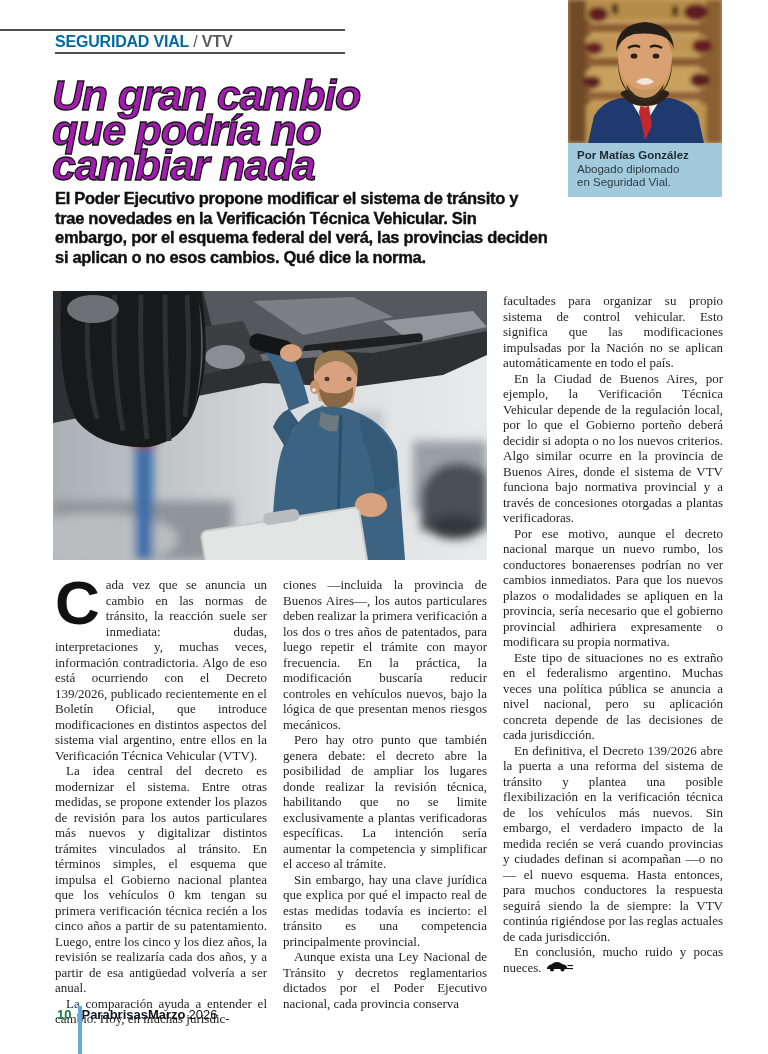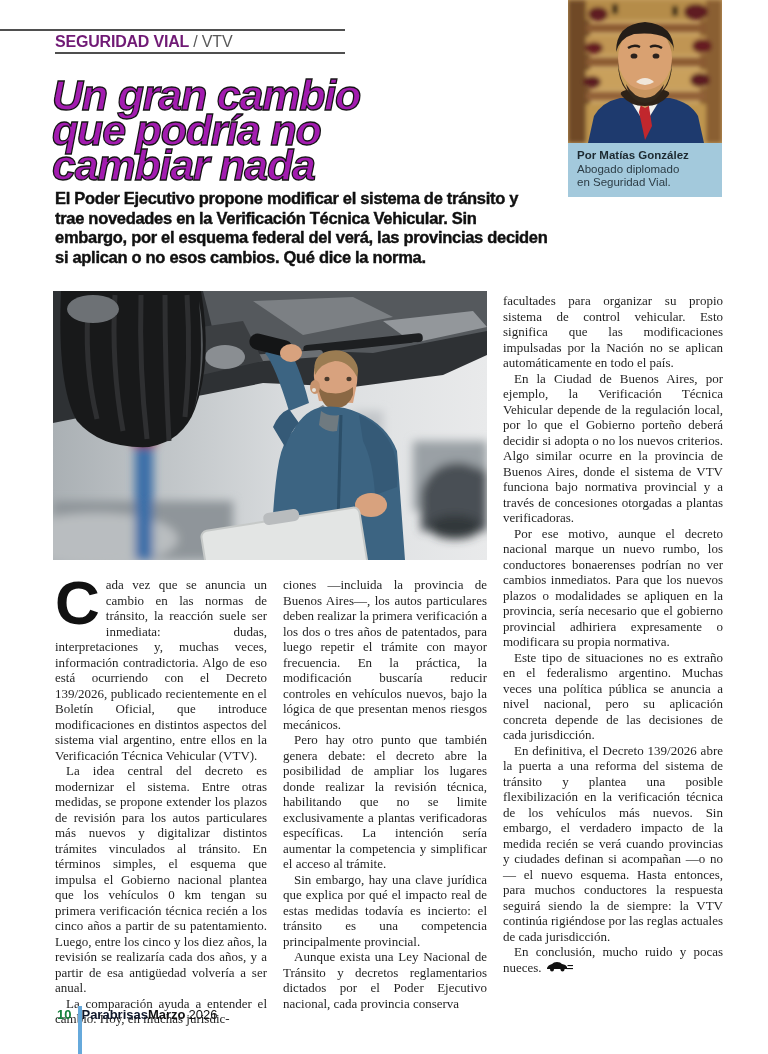--- a/index.html
+++ b/index.html
@@ -2,23 +2,23 @@
 <html><head>
 <meta charset="utf-8">
 <style>
   html,body{margin:0;padding:0;background:#ffffff;}
   .page{position:relative;width:768px;height:1054px;background:#ffffff;overflow:hidden;
         font-family:"Liberation Sans",sans-serif;}
 
   
   .rule-top{position:absolute;left:0;top:29px;width:345px;height:2px;background:#4f4f4f;}
   .kicker{position:absolute;left:55px;top:33px;font-size:16px;letter-spacing:-0.2px;white-space:nowrap;}
-  .kicker .sec{font-weight:bold;color:#701a75;}
+  .kicker .sec{font-weight:bold;color:#0369a1;}
   .kicker .sep{color:#5a5a5a;font-weight:normal;}
-  .kicker .topic{color:#5a5a5a;font-weight:normal;}
+  .kicker .topic{color:#5a5a5a;font-weight:bold;}
   .rule-kicker{position:absolute;left:55px;top:52px;width:290px;height:2px;background:#4f4f4f;}
 
   
   .headline{position:absolute;left:52px;top:78px;font-size:43px;line-height:35px;
             font-weight:bold;font-style:italic;color:#a21caf;letter-spacing:-1.2px;
             -webkit-text-stroke:1.3px #141414;}
   .headline span{display:block;}
 
   
   .lead{position:absolute;left:55px;top:189px;width:496px;font-size:16.5px;line-height:19.5px;

